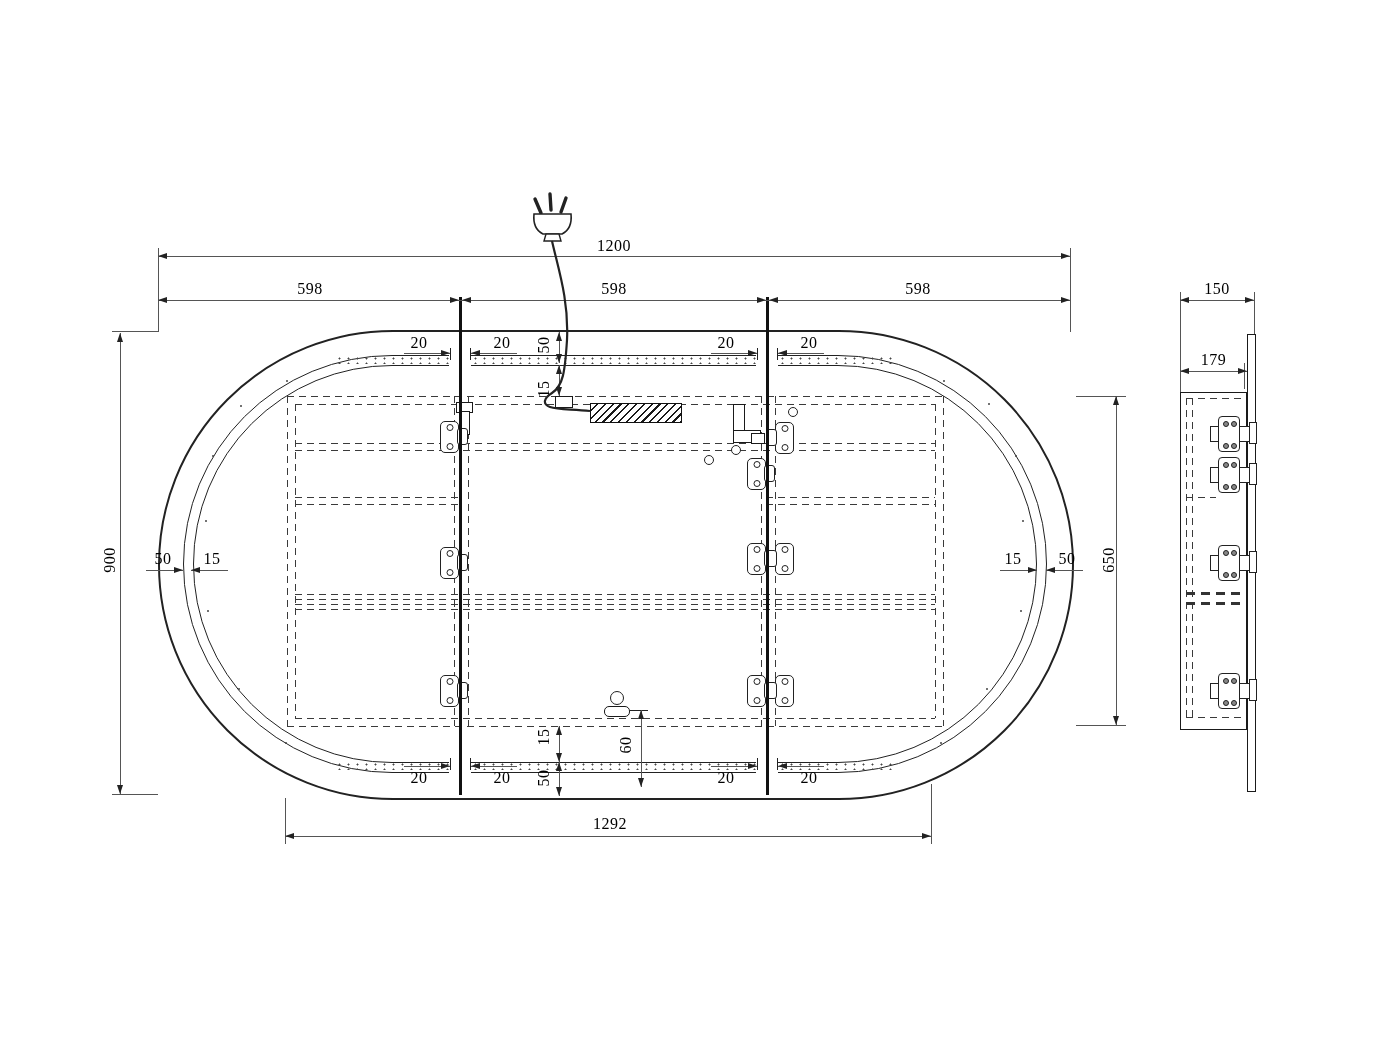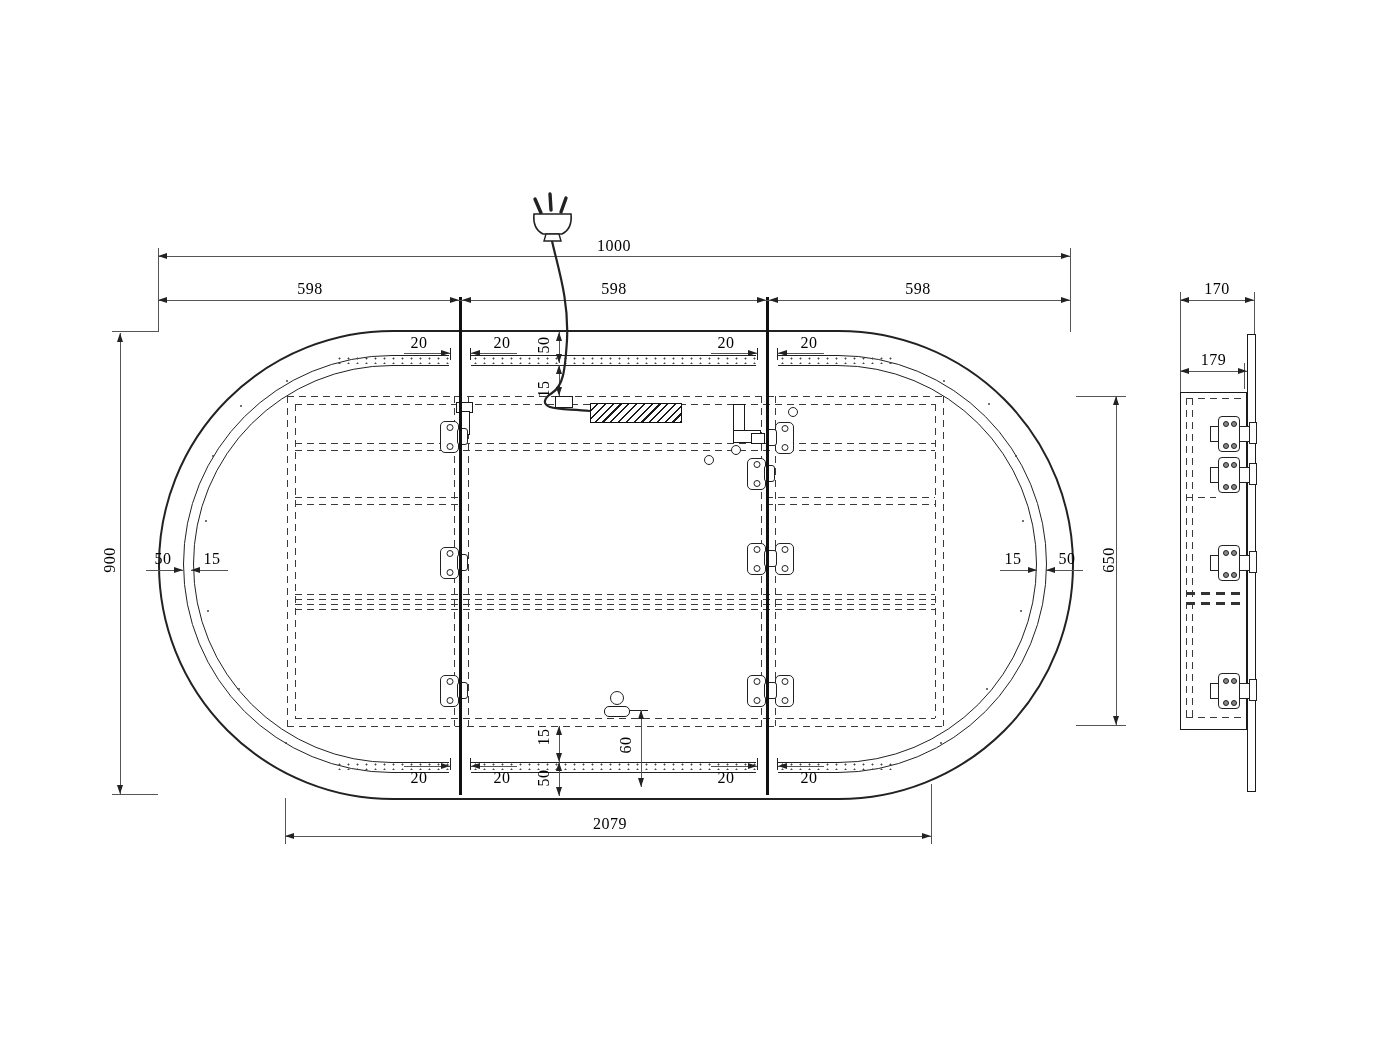--- a/index.html
+++ b/index.html
@@ -223,21 +223,21 @@
     </div>
   </div>
 
   <div>
 
     <i class="vl" style="left:158px;top:248px;height:84px;background:#555"></i>
     <i class="vl" style="left:1070px;top:248px;height:84px;background:#555"></i>
     <i class="hl" style="left:158px;top:256px;width:912px;background:#555"></i>
     <i class="ar l" style="left:158px;top:253px"></i>
     <i class="ar r" style="left:1061px;top:253px"></i>
-    <span class="dim" style="left:584px;top:238px;width:60px">1000</span>
+    <span class="dim" style="left:584px;top:238px;width:60px">1200</span>
 
     <i class="hl" style="left:158px;top:300px;width:912px;background:#555"></i>
     <i class="ar l" style="left:158px;top:297px"></i>
     <i class="ar r" style="left:450px;top:297px"></i>
     <i class="ar l" style="left:462px;top:297px"></i>
     <i class="ar r" style="left:757px;top:297px"></i>
     <i class="ar l" style="left:769px;top:297px"></i>
     <i class="ar r" style="left:1061px;top:297px"></i>
     <span class="dim" style="left:280px;top:281px;width:60px">598</span>
     <span class="dim" style="left:584px;top:281px;width:60px">598</span>
@@ -255,28 +255,28 @@
     <i class="vl" style="left:1116px;top:396px;height:329px;background:#555"></i>
     <i class="ar u" style="left:1113px;top:396px"></i>
     <i class="ar d" style="left:1113px;top:716px"></i>
     <span class="dim rot" style="left:1086px;top:552px;width:46px">650</span>
 
     <i class="vl" style="left:285px;top:798px;height:46px;background:#555"></i>
     <i class="vl" style="left:931px;top:784px;height:60px;background:#555"></i>
     <i class="hl" style="left:285px;top:836px;width:646px;background:#555"></i>
     <i class="ar l" style="left:285px;top:833px"></i>
     <i class="ar r" style="left:922px;top:833px"></i>
-    <span class="dim" style="left:578px;top:816px;width:64px">2079</span>
+    <span class="dim" style="left:578px;top:816px;width:64px">1292</span>
 
     <i class="vl" style="left:1180px;top:292px;height:100px;background:#555"></i>
     <i class="vl" style="left:1254px;top:292px;height:42px;background:#555"></i>
     <i class="hl" style="left:1180px;top:300px;width:74px;background:#555"></i>
     <i class="ar l" style="left:1180px;top:297px"></i>
     <i class="ar r" style="left:1245px;top:297px"></i>
-    <span class="dim" style="left:1180px;top:281px;width:74px">170</span>
+    <span class="dim" style="left:1180px;top:281px;width:74px">150</span>
     <i class="vl" style="left:1244px;top:363px;height:26px;background:#555"></i>
     <i class="hl" style="left:1180px;top:371px;width:67px;background:#555"></i>
     <i class="ar l" style="left:1180px;top:368px"></i>
     <i class="ar r" style="left:1238px;top:368px"></i>
     <span class="dim" style="left:1180px;top:352px;width:67px">179</span>
 
     <i class="vl" style="left:559px;top:332px;height:31px;background:#555"></i>
     <i class="ar u" style="left:556px;top:332px"></i>
     <i class="ar d" style="left:556px;top:354px"></i>
     <span class="dim rot" style="left:532px;top:337px;width:24px">50</span>

